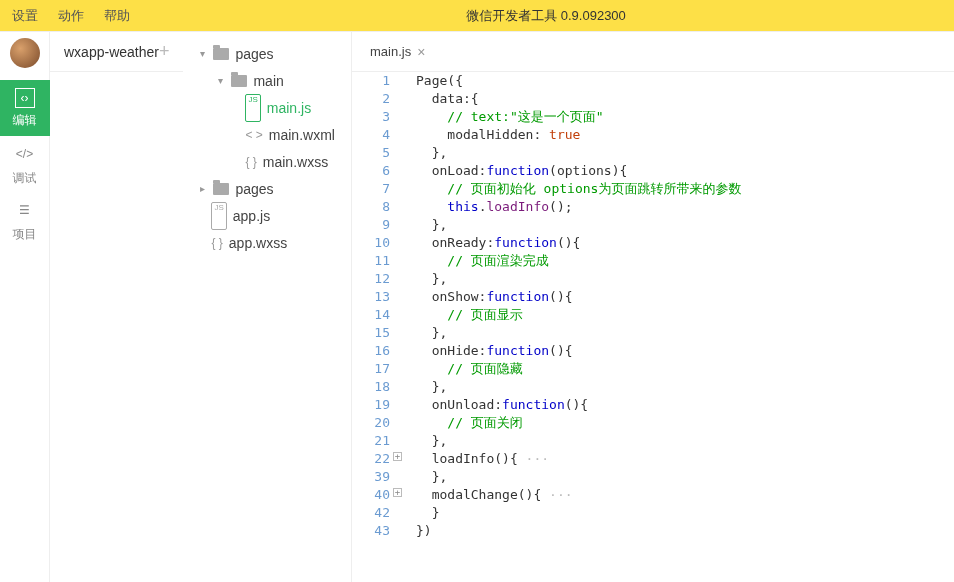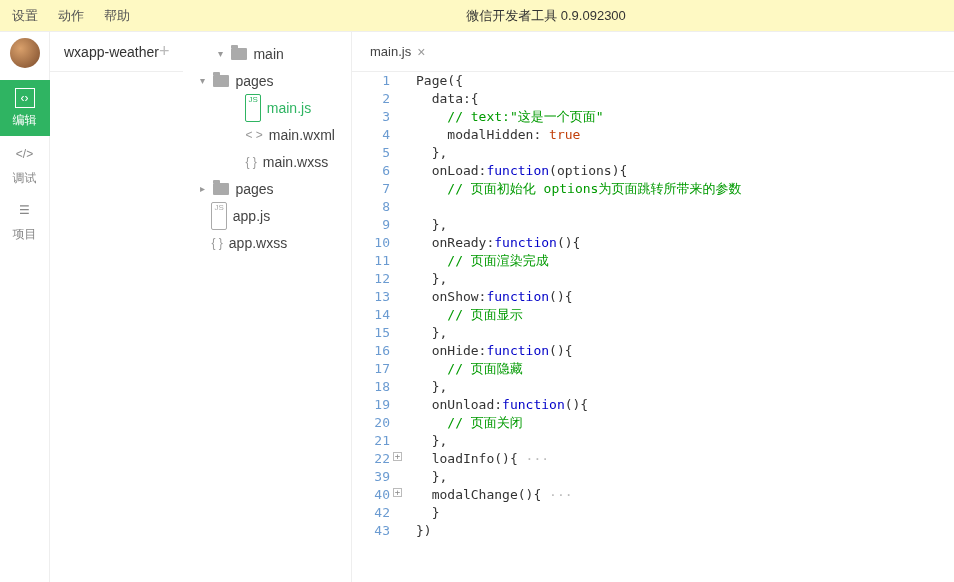--- a/index.html
+++ b/index.html
@@ -1,17 +1,17 @@
 <!DOCTYPE html>
 <html><head>
 <meta charset="utf-8">
 <style>
 * { margin: 0; padding: 0; box-sizing: border-box; }
 body { font-family: "Microsoft YaHei", Arial, sans-serif; font-size: 13px; color: #333; background: #fff; width: 954px; height: 582px; overflow: hidden; }
-.topbar { height: 32px; display: flex; align-items: center; padding: 0 12px; background: #fef9c3; border-bottom: 1px solid #eee; }
+.topbar { height: 32px; display: flex; align-items: center; padding: 0 12px; background: #fde047; border-bottom: 1px solid #eee; }
 .topbar .menu-item { margin-right: 20px; color: #555; cursor: pointer; }
 .topbar .spacer { flex: 1; }
 .workspace { display: flex; height: calc(582px - 32px); }
 .sidebar { width: 50px; background: #fff; border-right: 1px solid #eee; display: flex; flex-direction: column; align-items: center; padding-top: 6px; }
 .avatar { width: 30px; height: 30px; border-radius: 50%; background: radial-gradient(circle at 35% 35%, #d9a06b, #7a4a2a); margin-bottom: 12px; }
 .side-btn { width: 50px; height: 56px; display: flex; flex-direction: column; align-items: center; justify-content: center; cursor: pointer; color: #888; font-size: 12px; }
 .side-btn.active { background: #2fb462; color: #fff; }
 .side-icon { width: 24px; height: 24px; display: flex; align-items: center; justify-content: center; margin-bottom: 4px; }
 .side-icon.box { border: 1px solid currentColor; width: 20px; height: 20px; }
 .tree-panel { width: 302px; border-right: 1px solid #eee; display: flex; flex-direction: row; }
@@ -70,29 +70,29 @@
       <span>项目</span>
     </div>
   </div>
 
   <div class="tree-panel">
     <div class="project-header">
       <span>wxapp-weather</span>
       <span class="plus">+</span>
     </div>
     <div class="tree">
+      <div class="tree-row" style="padding-left:14px">
+        <span class="arrow open"></span>
+        <span class="folder-ic"></span>
+        <span>pages</span>
+      </div>
       <div class="tree-row" style="padding-left:32px">
         <span class="arrow open"></span>
         <span class="folder-ic"></span>
         <span>main</span>
-      </div>
-      <div class="tree-row" style="padding-left:14px">
-        <span class="arrow open"></span>
-        <span class="folder-ic"></span>
-        <span>pages</span>
       </div>
       <div class="tree-row selected" style="padding-left:62px">
         <span class="filetag js">JS</span>
         <span>main.js</span>
       </div>
       <div class="tree-row" style="padding-left:62px">
         <span class="bracket-ic">&lt; &gt;</span>
         <span>main.wxml</span>
       </div>
       <div class="tree-row" style="padding-left:62px">
@@ -146,20 +146,21 @@
         <div class="code-line">
           <div class="gutter">6</div>
           <div class="code-text">  onLoad:<span class="k-kw">function</span>(options){</div>
         </div>
         <div class="code-line">
           <div class="gutter">7</div>
           <div class="code-text">    <span class="k-cm">// 页面初始化 options为页面跳转所带来的参数</span></div>
         </div>
         <div class="code-line">
           <div class="gutter">8</div>
+          <div class="code-text">    <span class="k-kw">this</span>.<span class="k-fn">loadInfo</span>();</div>
         </div>
         <div class="code-line">
           <div class="gutter">9</div>
           <div class="code-text">  },</div>
         </div>
         <div class="code-line">
           <div class="gutter">10</div>
           <div class="code-text">  onReady:<span class="k-kw">function</span>(){</div>
         </div>
         <div class="code-line">

